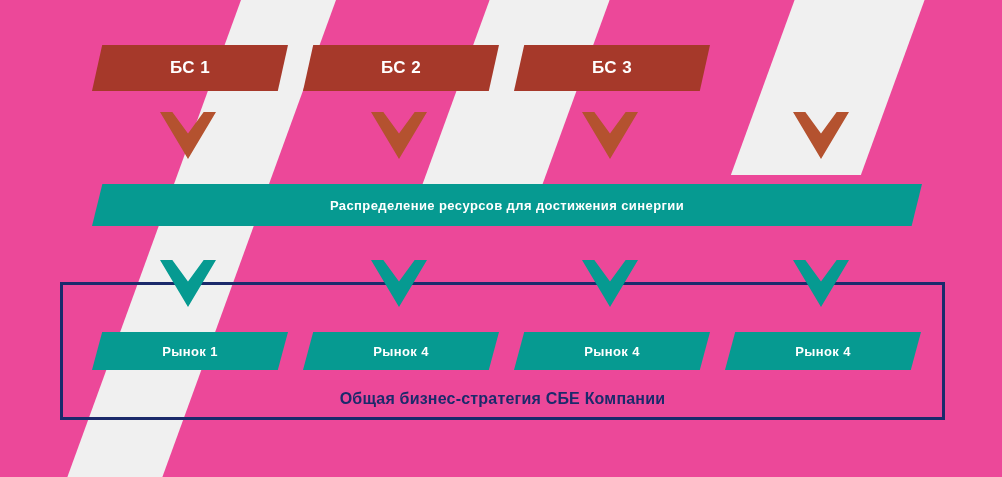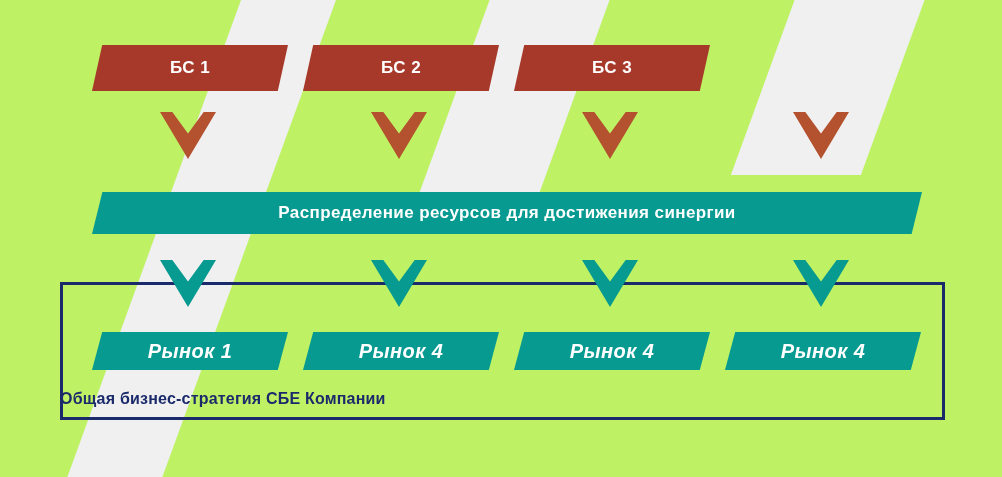--- a/index.html
+++ b/index.html
@@ -7,21 +7,21 @@
     padding: 0;
     background: #ffffff;
   }
   body {
     font-family: "Liberation Sans", sans-serif;
   }
   #stage {
     position: relative;
     width: 1002px;
     height: 477px;
-    background: #bef264;
+    background: #ec4899;
     overflow: hidden;
   }
 
   
   .wm {
     position: absolute;
     background: #f0f0f0;
     transform: skewX(-20deg);
     pointer-events: none;
   }
@@ -49,33 +49,32 @@
     font-size: 17px;
   }
   .bs-1 { left: 92px;  width: 196px; }
   .bs-2 { left: 303px; width: 196px; text-align: right; }
   .bs-3 { left: 514px; width: 196px; text-align: center; }
   .bs-4 { left: 725px; width: 196px; }
 
   .synergy-bar {
     background: #069a91;
     height: 42px;
-    top: 192px;
+    top: 184px;
     left: 92px;
     width: 830px;
-    font-size: 17px;
+    font-size: 13px;
     clip-path: polygon(1.25% 0, 100% 0, 98.75% 100%, 0 100%);
   }
 
   .mk-bar {
     background: #069a91;
     height: 38px;
     top: 332px;
-    font-size: 20px;
-    font-style: italic;
+    font-size: 13px;
   }
   .mk-1 { left: 92px;  width: 196px; }
   .mk-2 { left: 303px; width: 196px; }
   .mk-3 { left: 514px; width: 196px; }
   .mk-4 { left: 725px; width: 196px; }
 
   
   .chev {
     position: absolute;
     width: 56px;
@@ -99,21 +98,21 @@
     height: 138px;
     border: 3px solid #1b2a6b;
     box-sizing: border-box;
     background: transparent;
   }
   .group-caption {
     position: absolute;
     left: 60px;
     top: 390px;
     width: 885px;
-    text-align: left;
+    text-align: center;
     color: #1b2a6b;
     font-size: 16px;
     font-weight: bold;
     letter-spacing: 0.2px;
   }
 </style>
 </head>
 <body>
 
 <div id="stage">

